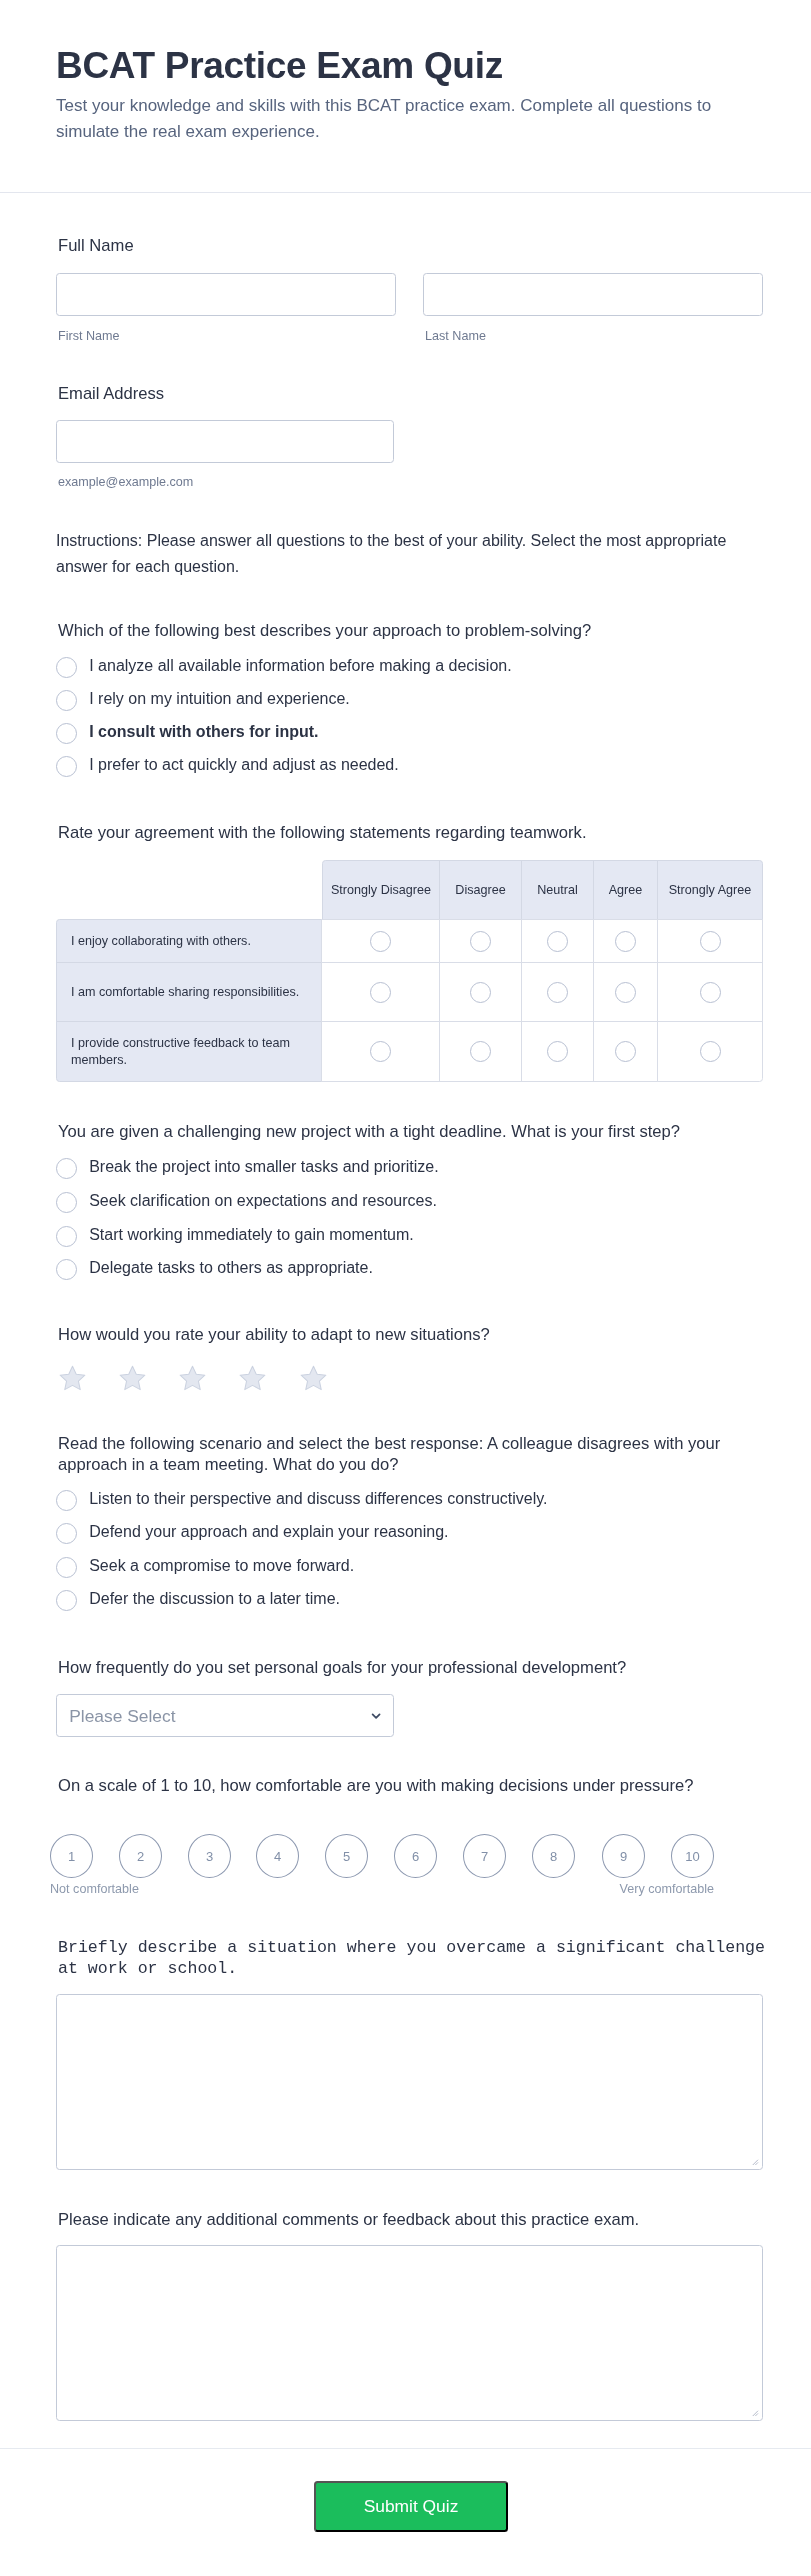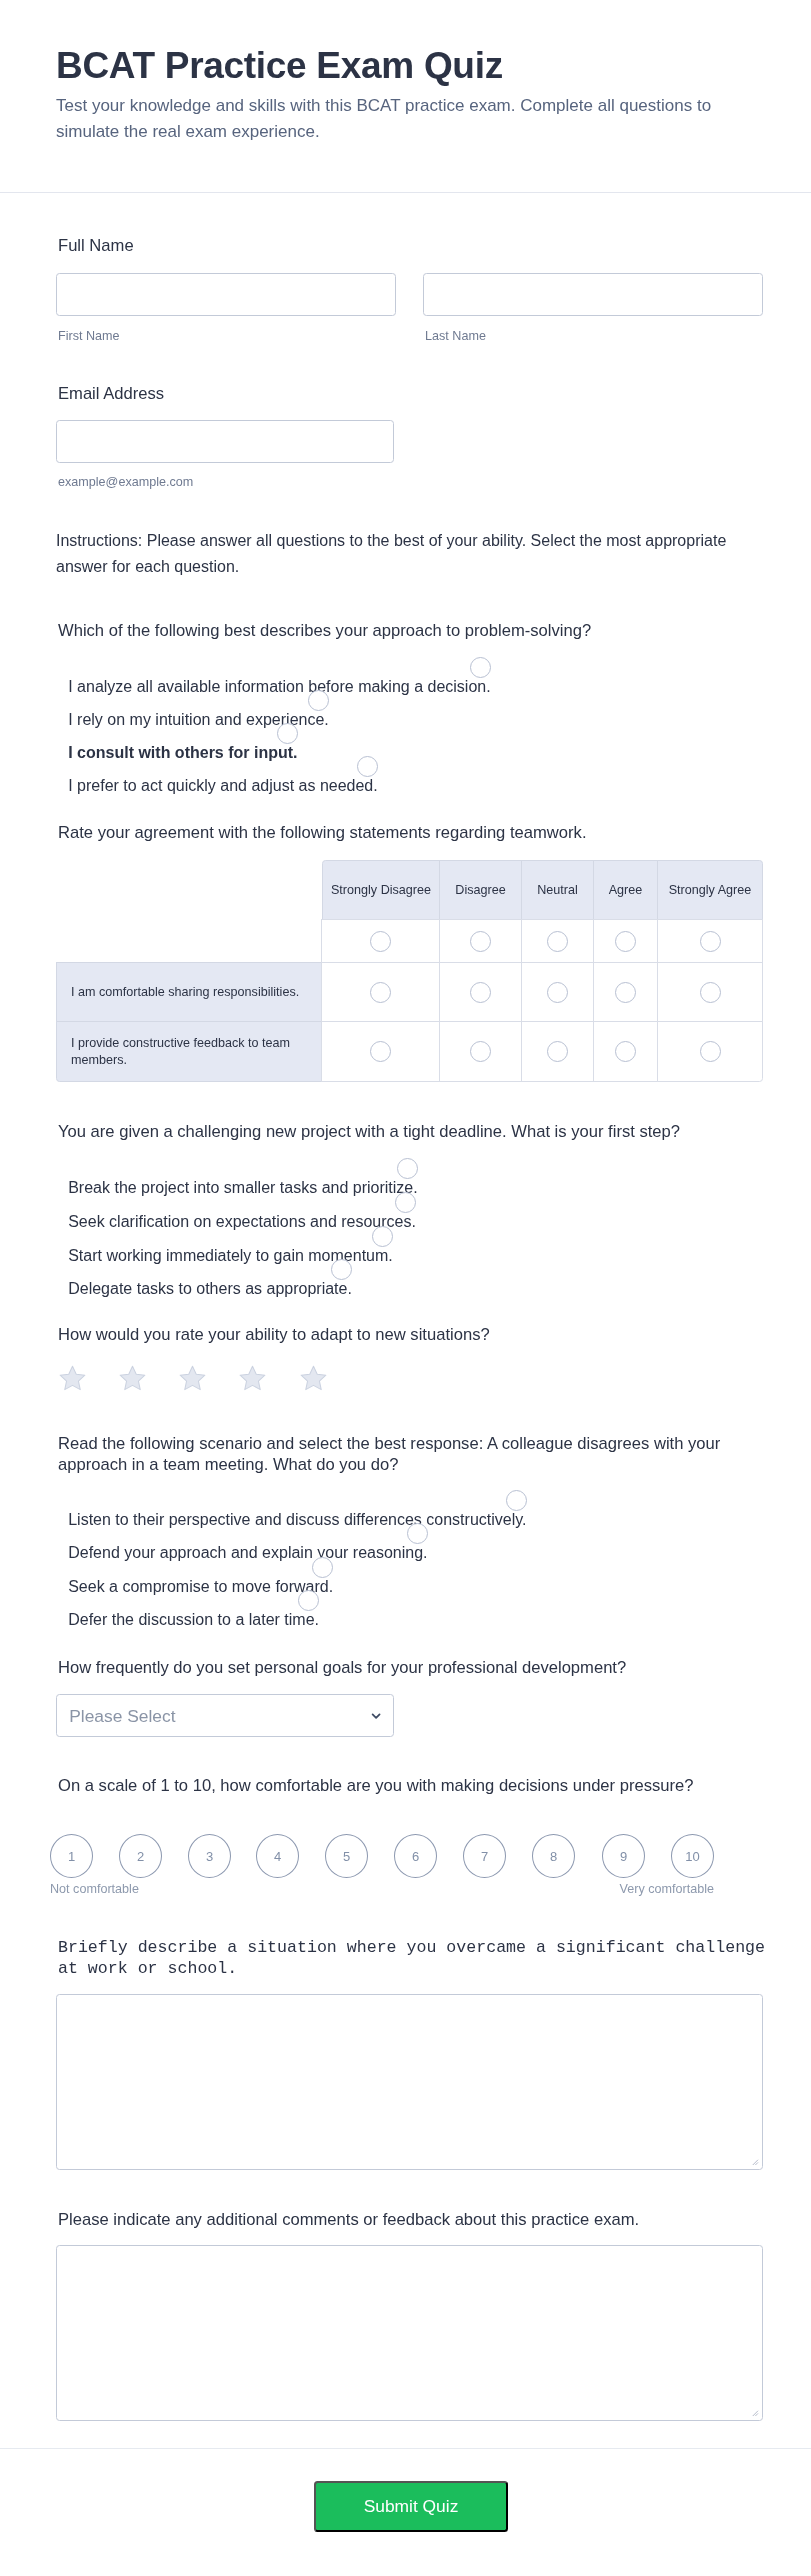--- a/index.html
+++ b/index.html
@@ -7,21 +7,21 @@
   body { position: relative; font-family: "Liberation Sans", "DejaVu Sans", sans-serif; color: #2c3345; overflow: hidden; }
   .abs { position: absolute; }
   .title { left: 56px; top: 45px; font-size: 37px; font-weight: bold; color: #2c3345; letter-spacing: -0.3px; white-space: nowrap; }
   .subtitle { left: 56px; top: 93px; width: 707px; font-size: 17px; line-height: 26px; color: #57647e; }
   .hdivider { left: 0; width: 811px; height: 0.9px; background: #e3e6ee; }
   .label { left: 58px; font-size: 16.6px; color: #2c3345; white-space: nowrap; }
   .qlabel { left: 58px; width: 707px; font-size: 16.6px; line-height: 21px; color: #2c3345; }
   .input { border: 0.9px solid #c3cad8; border-radius: 3.5px; background: #fff; height: 43px; }
   .sublabel { font-size: 12.6px; color: #6f7a91; white-space: nowrap; }
   .para { left: 56px; width: 698px; font-size: 16px; line-height: 26px; color: #2c3345; }
-  .radio-row { left: 56px; height: 23px; display: flex; align-items: flex-end; flex-direction: column; }
+  .radio-row { left: 56px; height: 23px; display: flex; align-items: flex-start; }
   .radio { width: 21px; height: 21px; border: 1.3px solid #b8c0d2; border-radius: 50%; background: #fff; flex: none; }
   .radio-text { margin-left: 12.2px; font-size: 16px; color: #2c3345; white-space: nowrap; }
   .matrix { left: 56px; top: 859px; width: 707px; height: 223px; }
   .mhead { position: absolute; top: 0.9px; height: 60px; background: #e4e8f3; border: 0.9px solid #d3d8e4; display: flex; align-items: center; justify-content: center; text-align: center; font-size: 12.6px; line-height: 16.6px; color: #2c3345; }
   .mrowlabel { position: absolute; left: 0; width: 266px; background: #e4e8f3; border: 0.9px solid #d3d8e4; display: flex; align-items: center; padding-left: 14px; padding-right: 17.4px; font-size: 12.6px; line-height: 16.6px; color: #2c3345; }
   .mcell { position: absolute; background: #fff; border: 0.9px solid #d9dde7; display: flex; align-items: center; justify-content: center; }
   .star { position: absolute; top: 1363px; width: 33px; height: 31px; }
   .select { left: 56px; top: 1694px; width: 338px; height: 43px; border: 0.9px solid #c3cad8; border-radius: 3.5px; background: #fff; }
   .select-text { position: absolute; left: 12.2px; top: 10.5px; font-size: 17.4px; color: #8a94a6; }
   .chev { position: absolute; right: 10.5px; top: 15px; width: 12.2px; height: 12.2px; }
@@ -69,20 +69,21 @@
   </div>
 
 <div class="abs qlabel" style="top:822px;">Rate your agreement with the following statements regarding teamwork.</div>
 <div class="abs matrix">
   <div class="mhead" style="left:266px; width:118px; border-top-left-radius:3.5px;">Strongly Disagree</div>
   <div class="mhead" style="left:383px; width:83px;">Disagree</div>
   <div class="mhead" style="left:465px; width:73px;">Neutral</div>
   <div class="mhead" style="left:537px; width:65px;">Agree</div>
   <div class="mhead" style="left:601px; width:106px; border-top-right-radius:3.5px;">Strongly Agree</div>
 
+  <div class="mrowlabel" style="top:60px; height:44px; border-top-left-radius:3.5px;">I enjoy collaborating with others.</div>
   <div class="mrowlabel" style="top:103px; height:60px;">I am comfortable sharing responsibilities.</div>
   <div class="mrowlabel" style="top:162px; height:61px; border-bottom-left-radius:3.5px;">I provide constructive feedback to team members.</div>
 
   <div class="mcell" style="left:265px; top:60px; width:119px; height:44px;">
       <span class="radio"></span>
     </div>
   <div class="mcell" style="left:383px; top:60px; width:83px; height:44px;">
       <span class="radio"></span>
     </div>
   <div class="mcell" style="left:465px; top:60px; width:73px; height:44px;">

